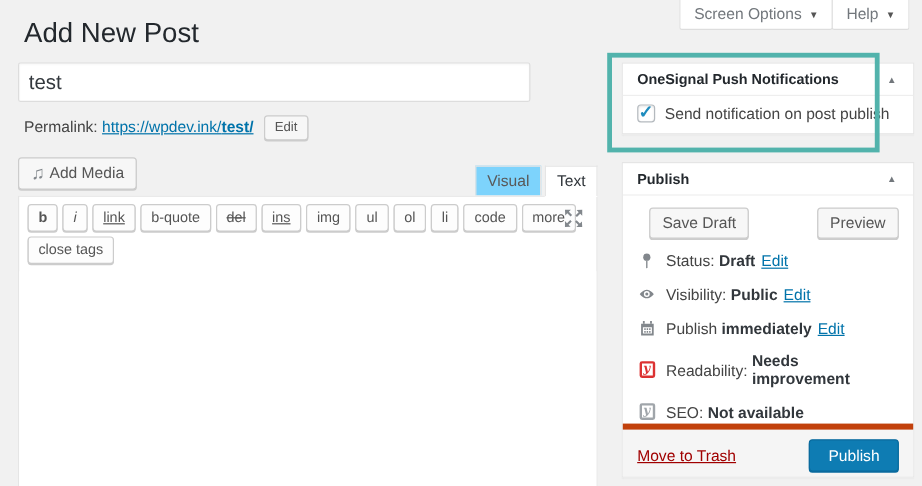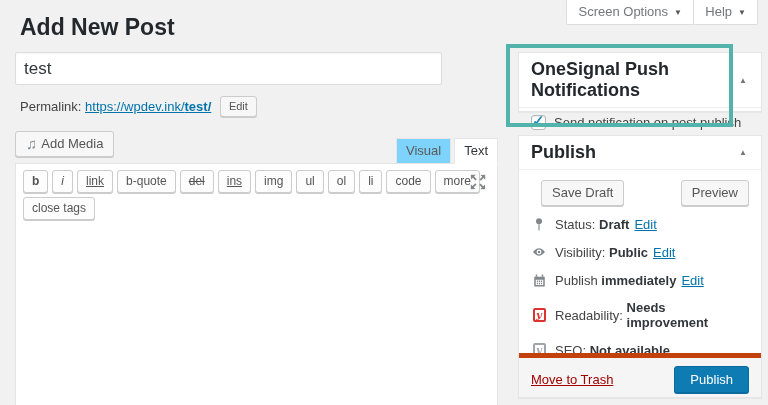--- a/index.html
+++ b/index.html
@@ -18,21 +18,21 @@
     background:#fff; border:1px solid #ddd; border-top:none;
     color:#72777c; font-size:13px; padding:0 11px; cursor:pointer;
     border-radius:0 0 2px 2px;
   }
   .hang-tab .dd-arrow { font-size:8px; color:#555; margin-left:6px; vertical-align:1px; }
   #screen-options { right:74px; }
   #help-tab { right:10px; }
 
   h1.page-title {
     position:absolute; left:20px; top:13px;
-    font-size:23px; font-weight:700; color:#23282d; line-height:1.3;
+    font-size:23px; font-weight:400; color:#23282d; line-height:1.3;
   }
 
   
   .title-input {
     position:absolute; left:15px; top:52px; width:427px; height:33px;
     border:1px solid #ddd; background:#fff; border-radius:2px;
     font-family:"Liberation Sans", sans-serif;
     font-size:17px; color:#32373c; padding:3px 8px; outline:none;
     box-shadow:inset 0 1px 2px rgba(0,0,0,.04);
   }
@@ -90,21 +90,21 @@
   
   .sidebar { position:absolute; left:518px; top:0; width:244px; }
   .postbox {
     position:absolute; left:0; width:244px; background:#fff;
     border:1px solid #e5e5e5; box-shadow:0 1px 1px rgba(0,0,0,.04);
   }
   .postbox-header {
     display:flex; align-items:center; justify-content:space-between;
     padding:6px 12px; border-bottom:1px solid #eee;
   }
-  .postbox-header h2 { font-size:18px; font-weight:bold; color:#23282d; }
+  .postbox-header h2 { font-size:12px; font-weight:bold; color:#23282d; }
   .toggle-btn { background:none; border:none; color:#72777c; font-size:8px; cursor:pointer; padding:2px; }
 
   #onesignal-box { top:52px; height:60px; }
   .onesignal-body { padding:7px 12px; font-size:13px; color:#444; }
   .wp-checkbox {
     display:inline-block; width:15px; height:15px; background:#fff;
     border:1px solid #b4b9be; border-radius:3px; margin-right:8px;
     vertical-align:-3px; position:relative; cursor:pointer;
     box-shadow:inset 0 1px 2px rgba(0,0,0,.1);
   }

